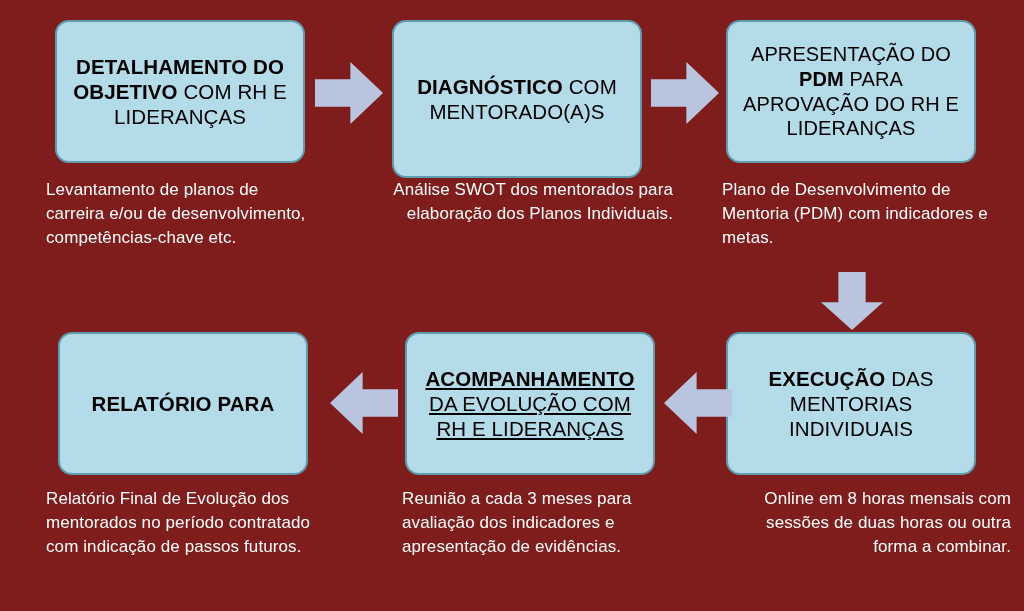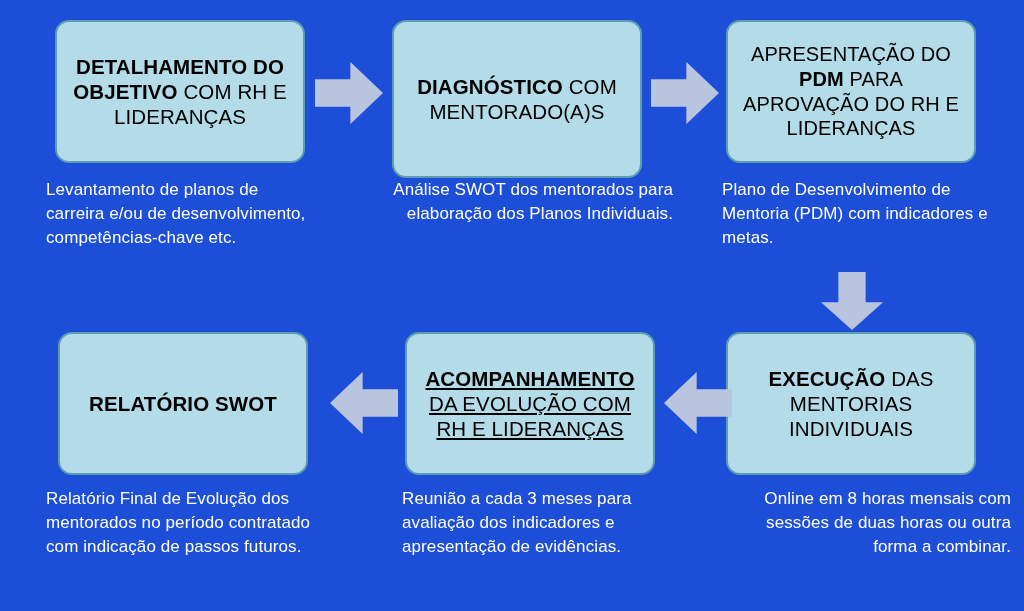--- a/index.html
+++ b/index.html
@@ -9,21 +9,21 @@
   body {
     width: 1024px;
     height: 611px;
     overflow: hidden;
     font-family: "Liberation Sans", sans-serif;
   }
   #canvas {
     position: relative;
     width: 1024px;
     height: 611px;
-    background: #1d4ed8;
+    background: #7f1d1d;
   }
 
   
   .node {
     position: absolute;
     box-sizing: border-box;
     background: #B4DCE8;
     border: 2px solid #5E9DB0;
     border-radius: 14px;
     display: flex;
@@ -99,17 +99,17 @@
   <div class="arrow left" style="left:664px; top:372px; width:68px; height:62px;"></div>
 
   <div class="node" style="left:405px; top:332px; width:250px; height:143px;text-decoration:underline;">
     <span class="t"><b>ACOMPANHAMENTO</b><span> DA EVOLUÇÃO COM RH E LIDERANÇAS</span></span>
   </div>
   <div class="caption" style="left:402px; top:487px; width:286px;">Reunião a cada 3 meses para avaliação dos indicadores e apresentação de evidências.</div>
 
   <div class="arrow left" style="left:330px; top:372px; width:68px; height:62px;"></div>
 
   <div class="node" style="left:58px; top:332px; width:250px; height:143px;">
-    <span class="t"><b>RELATÓRIO SWOT</b><span></span></span>
+    <span class="t"><b>RELATÓRIO PARA</b><span></span></span>
   </div>
   <div class="caption" style="left:46px; top:487px; width:268px;">Relatório Final de Evolução dos mentorados no período contratado  com indicação de passos futuros.</div>
 
 </div>
 
 </body></html>

